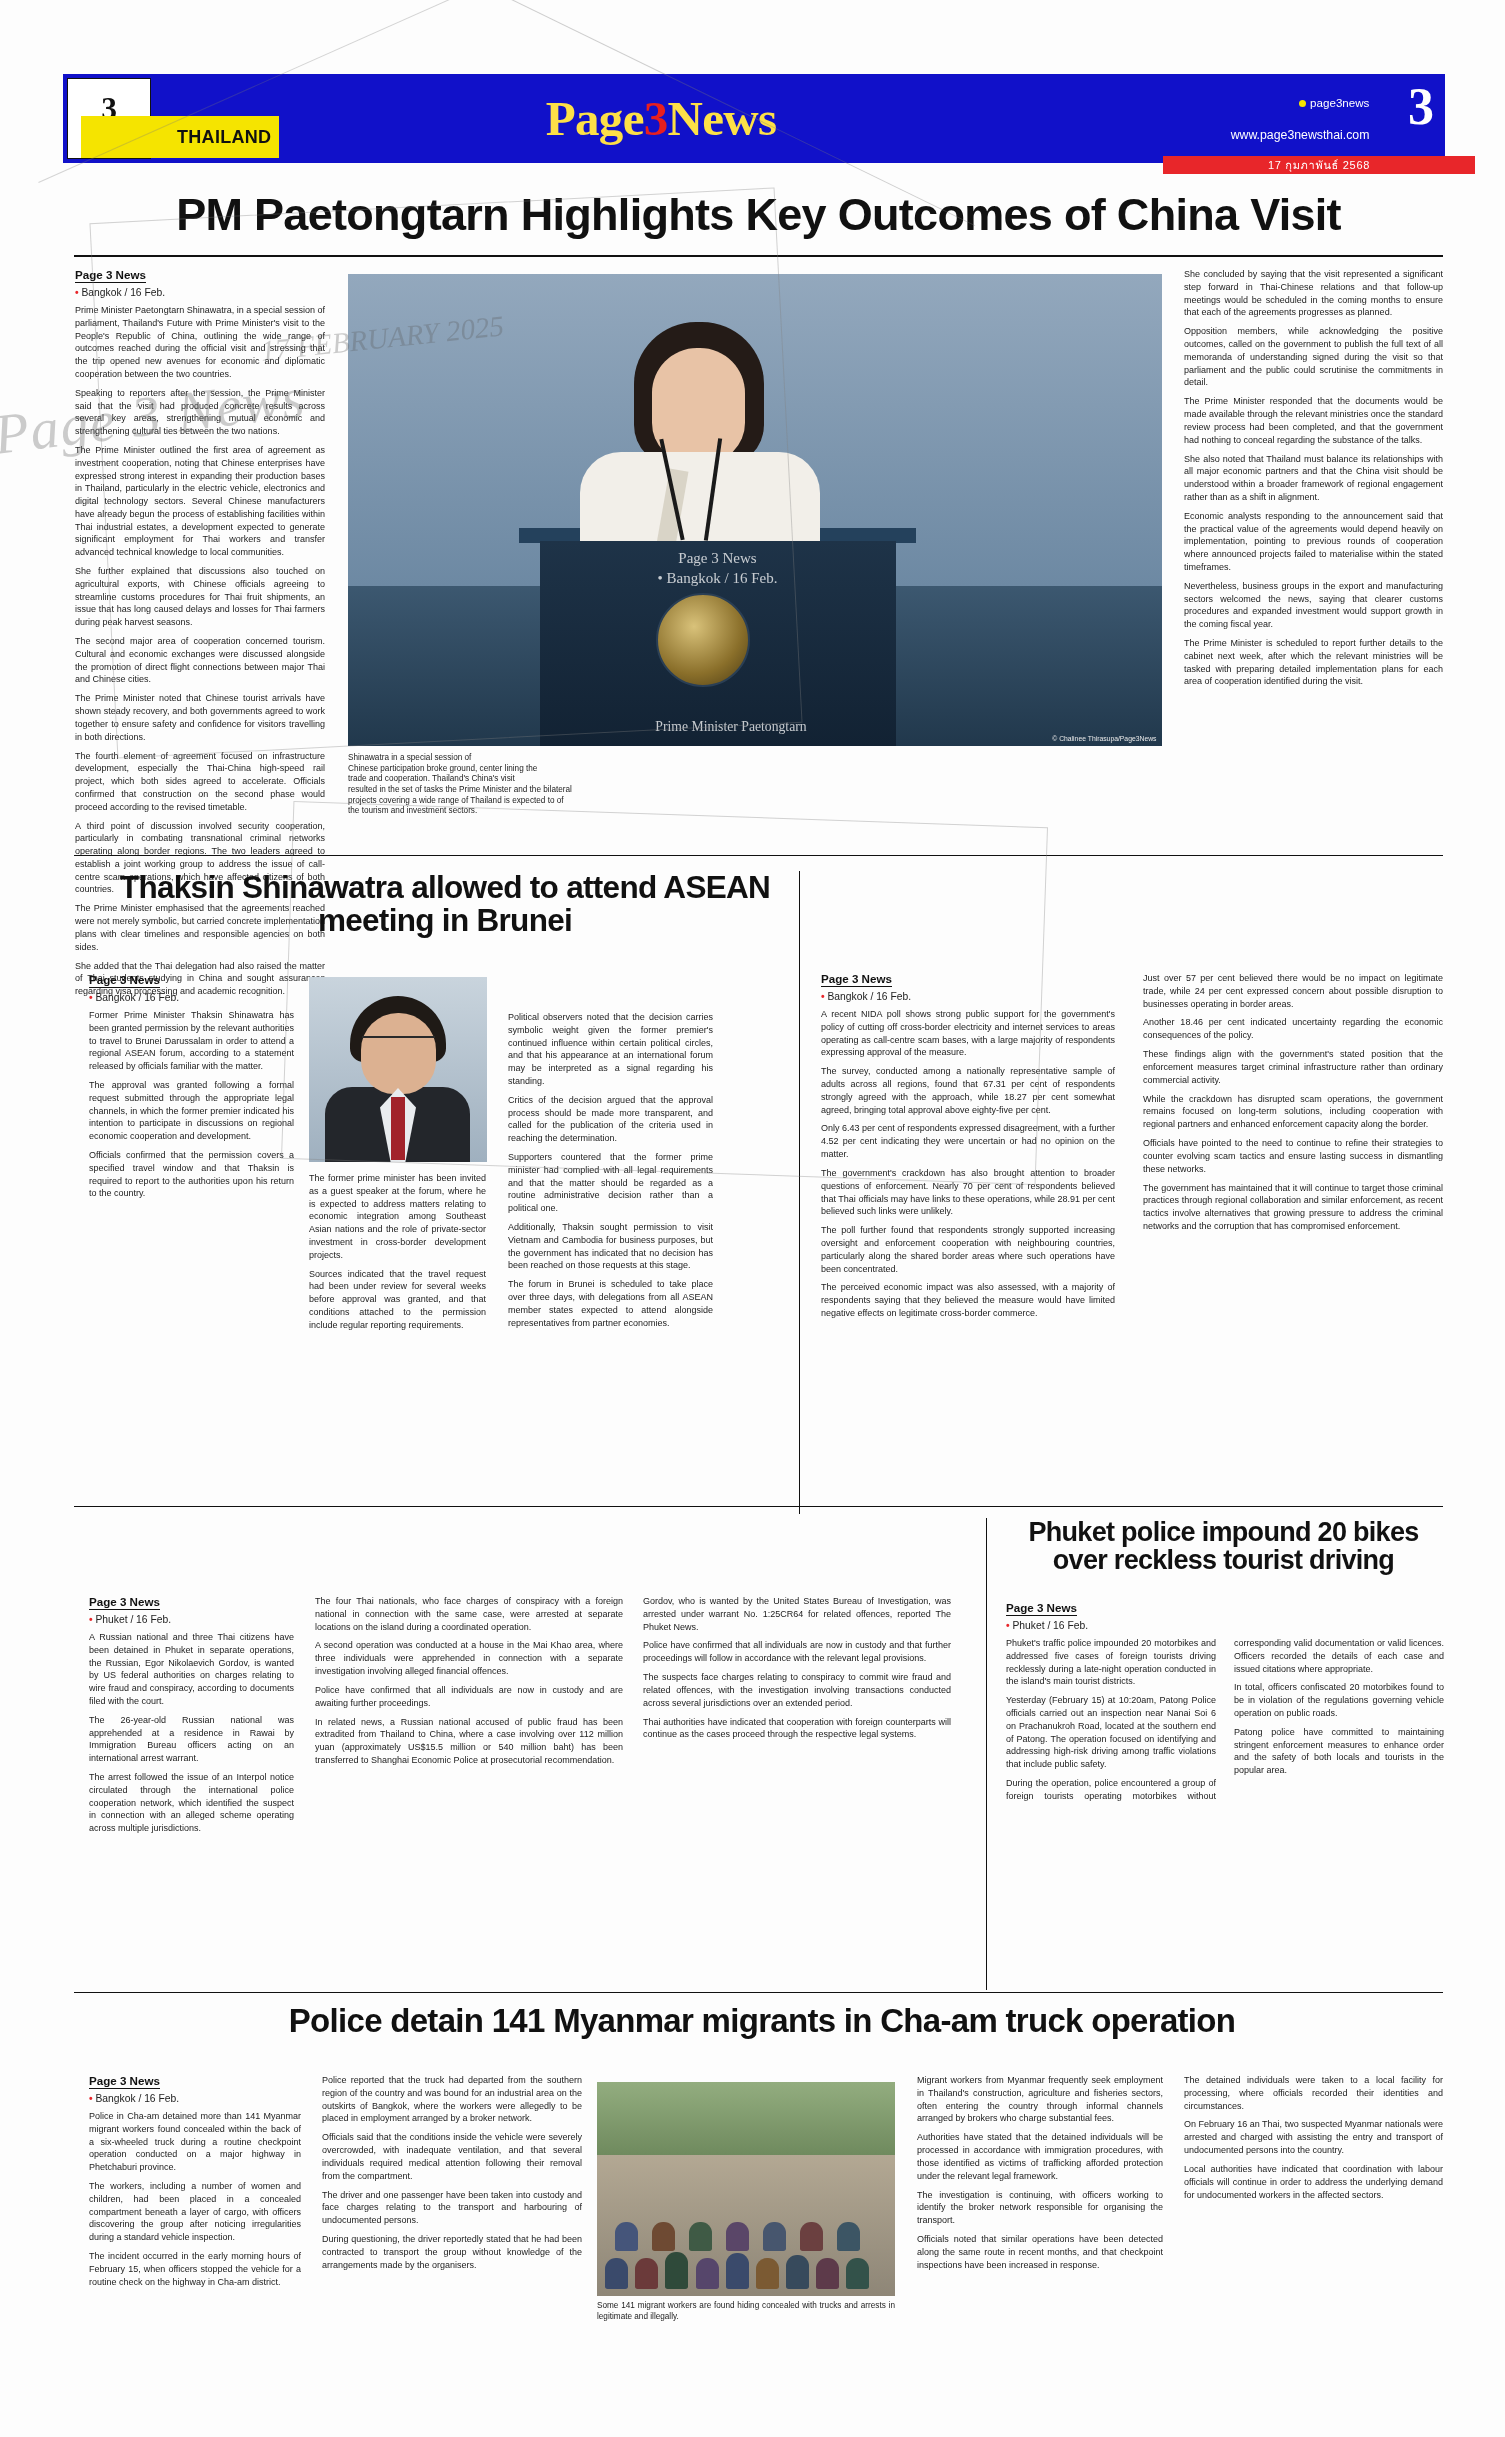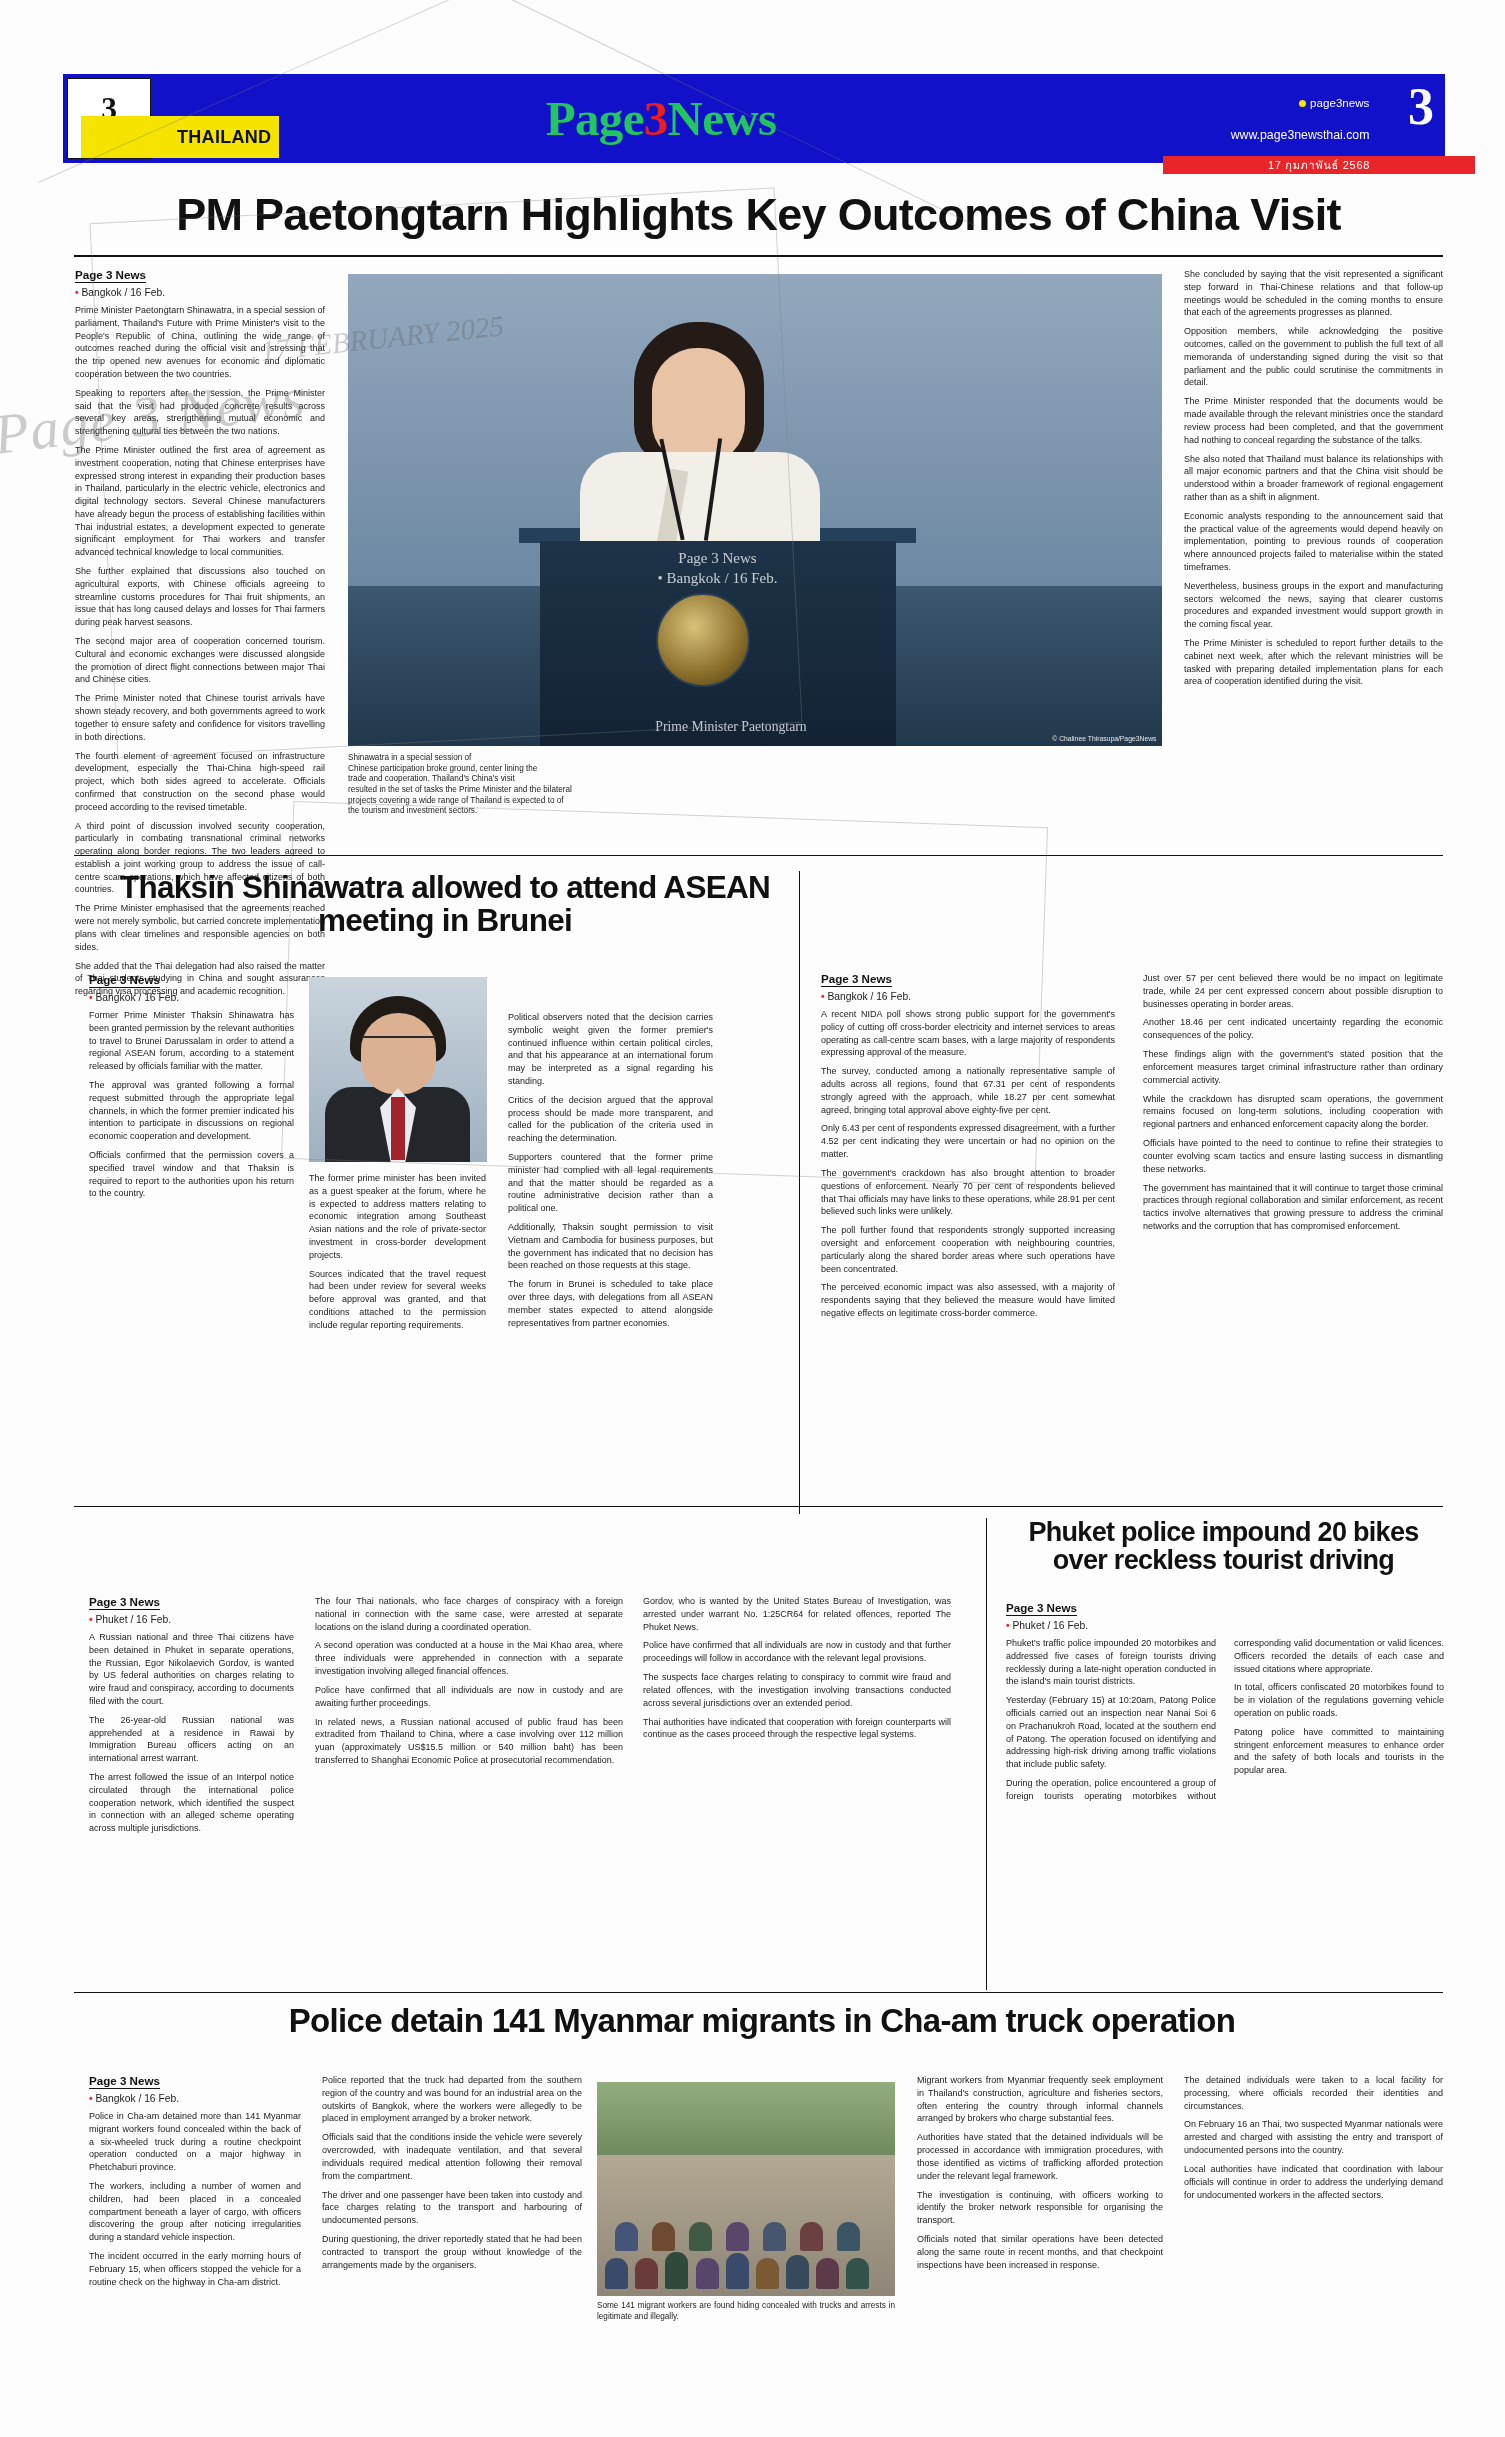--- a/index.html
+++ b/index.html
@@ -83,21 +83,21 @@
     flex: 1;
     display: flex;
     align-items: center;
     justify-content: center;
     color: #fff;
   }
   .paper-title .t1, .paper-title .t3 {
     font-family: "Liberation Serif", serif;
     font-size: 49px;
     font-weight: bold;
-    color: #22c55e;
+    color: #fde047;
     letter-spacing: -0.7px;
   }
   .paper-title .t2 {
     font-family: "Liberation Serif", serif;
     font-size: 49px;
     font-weight: bold;
     color: #e81f1f;
     letter-spacing: -0.7px;
   }
   .masthead-right {

